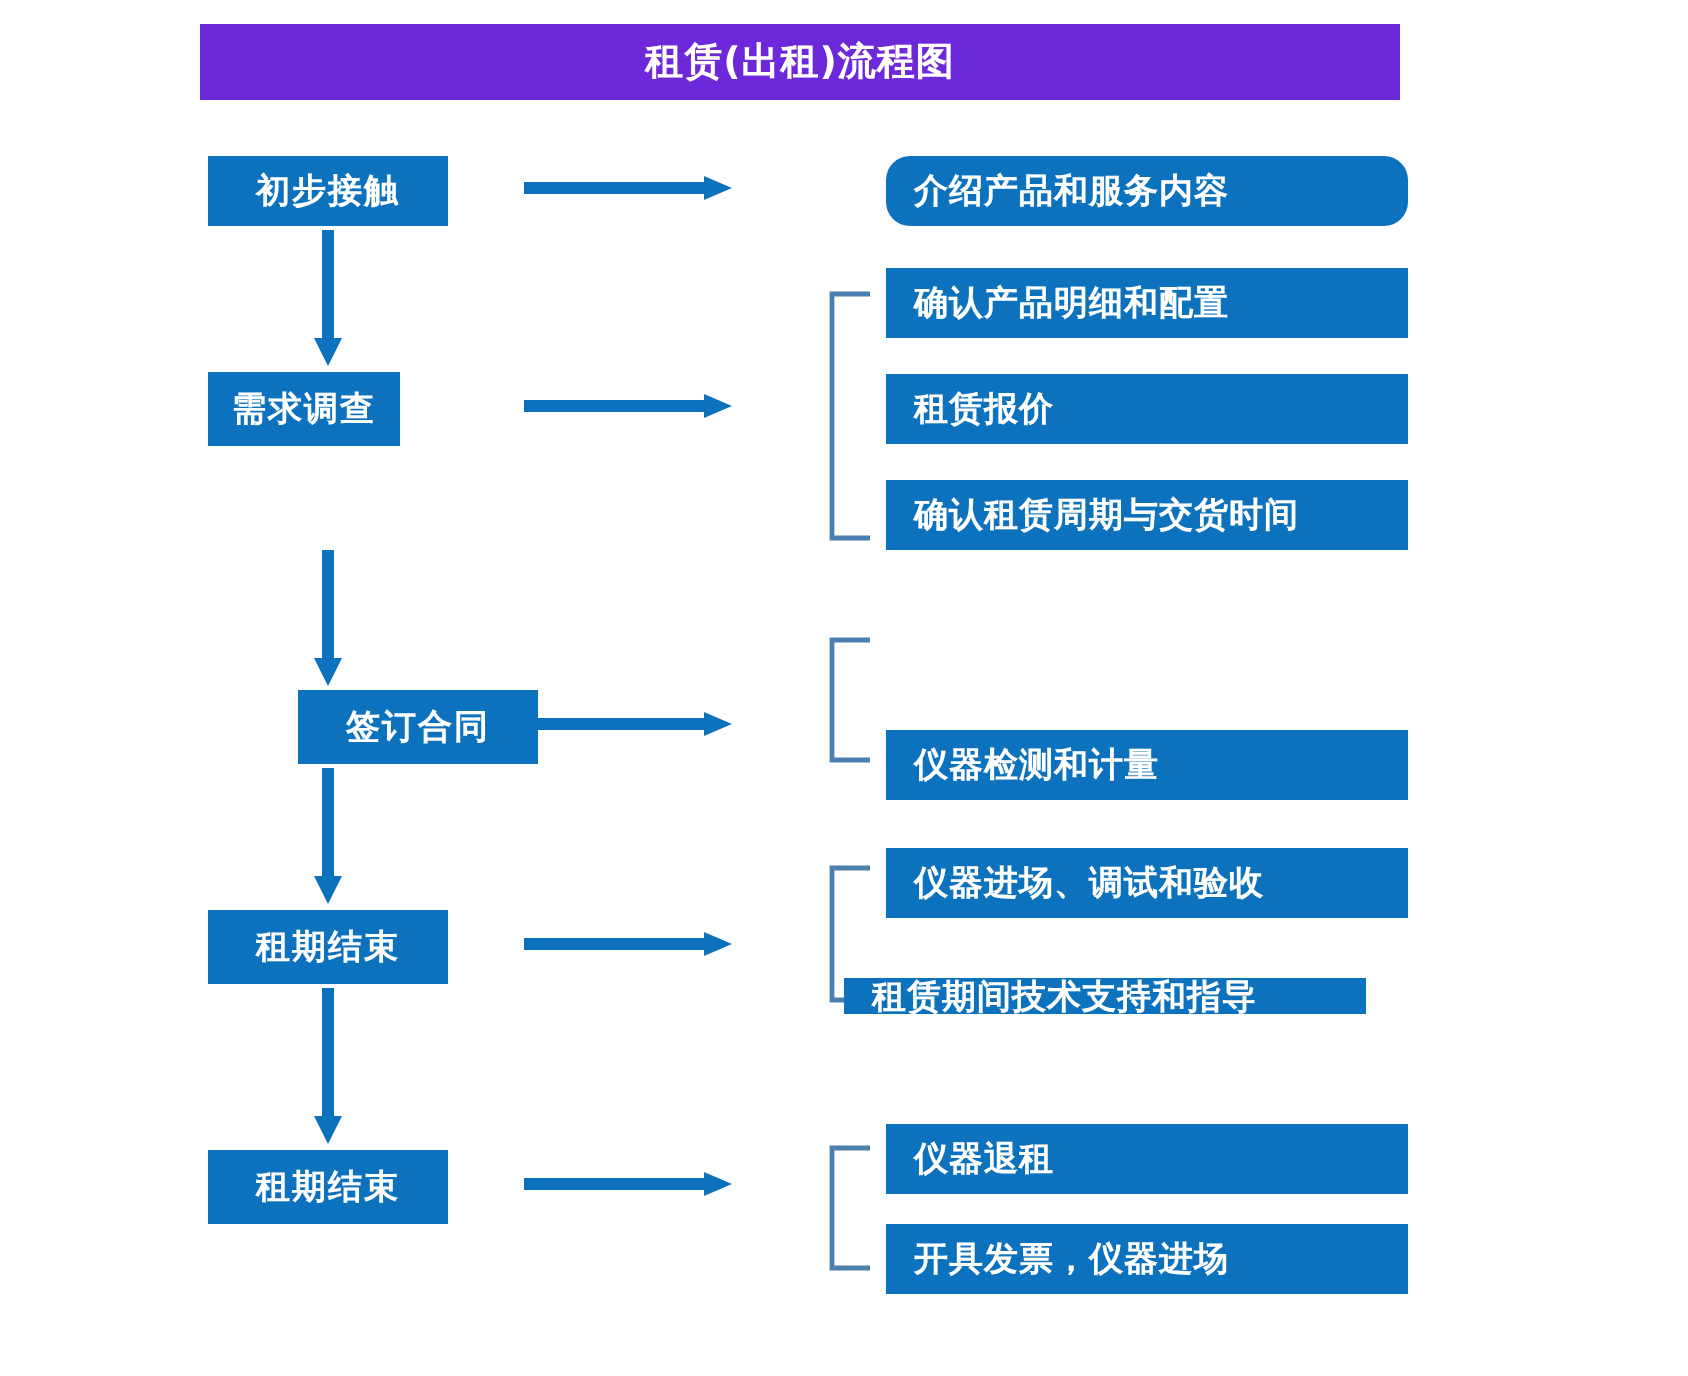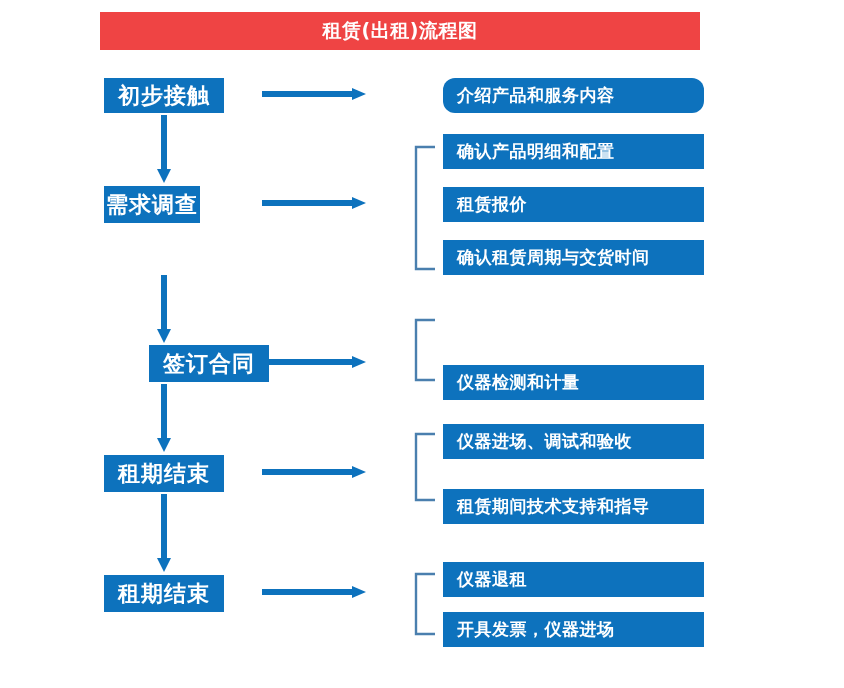--- a/index.html
+++ b/index.html
@@ -16,41 +16,41 @@
     height: 688px;
     background: #ffffff;
     overflow: hidden;
   }
   .title-bar {
     position: absolute;
     left: 100px;
     top: 12px;
     width: 600px;
     height: 38px;
-    background: #ef4444;
+    background: #6d28d9;
     color: #ffffff;
     display: flex;
     align-items: center;
     justify-content: center;
     font-size: 19px;
     font-weight: bold;
     letter-spacing: 0.5px;
   }
   .node {
     position: absolute;
     background: #0d72bd;
     color: #ffffff;
     display: flex;
     align-items: center;
     font-weight: bold;
     box-sizing: border-box;
   }
   .node.left {
     justify-content: center;
-    font-size: 22px;
+    font-size: 17px;
     letter-spacing: 1px;
   }
   .node.right {
     justify-content: flex-start;
     padding-left: 14px;
     font-size: 17px;
     letter-spacing: 0.5px;
   }
   .h-arrow {
     position: absolute;
@@ -197,21 +197,21 @@
 
 
   <div class="node right" style="left:443px; top:365px; width:261px; height:35px;">
     <span>仪器检测和计量</span>
   </div>
 
   <div class="node right" style="left:443px; top:424px; width:261px; height:35px;">
     <span>仪器进场、调试和验收</span>
   </div>
 
-  <div class="node right" style="left:443px; top:489px; width:261px; height:35px;">
+  <div class="node right" style="left:422px; top:489px; width:261px; height:18px;">
     <span>租赁期间技术支持和指导</span>
   </div>
 
   <div class="node right" style="left:443px; top:562px; width:261px; height:35px;">
     <span>仪器退租</span>
   </div>
 
   <div class="node right" style="left:443px; top:612px; width:261px; height:35px;">
     <span>开具发票，仪器进场</span>
   </div>

